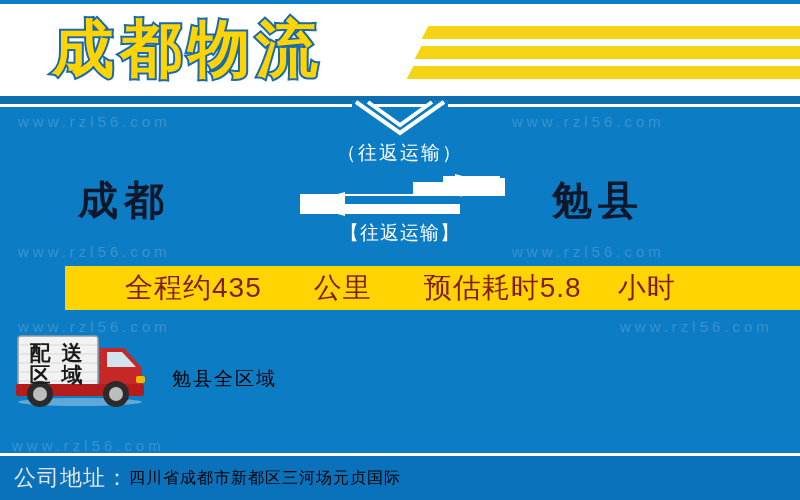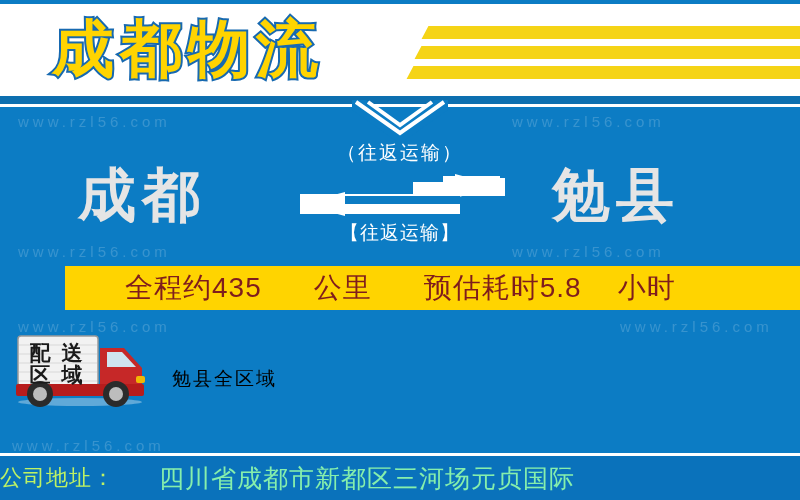--- a/index.html
+++ b/index.html
@@ -76,27 +76,26 @@
 
   
   .route {
     position: absolute;
     left: 0; top: 150px;
     width: 800px; height: 110px;
   }
   .city {
     position: absolute;
     top: 0;
-    font-size: 58px;
+    font-size: 40px;
     font-weight: bold;
-    color: #e5e5e5;
+    color: #0f172a;
     letter-spacing: 6px;
     line-height: 100px;
     white-space: nowrap;
-    font-family: Liberation Mono, monospace;
   }
   .city.origin { left: 78px; }
   .city.dest   { left: 552px; }
 
   .mid {
     position: absolute;
     left: 280px;
     top: -8px;
     width: 240px;
     text-align: center;
@@ -196,29 +195,29 @@
   .addressbar {
     position: absolute;
     left: 0; top: 456px;
     width: 800px; height: 44px;
     background: #0a72bb;
     display: flex;
     align-items: center;
     white-space: nowrap;
   }
   .addr-label {
+    margin-left: 14px;
     font-size: 22px;
-    color: #bef264;
+    color: #e5e5e5;
     letter-spacing: 1px;
   }
   .addr-value {
-    font-size: 25px;
-    color: #86efac;
+    font-size: 16px;
+    color: #000000;
     letter-spacing: 1px;
-    margin-left: 44px;
   }
 
   
   .wm {
     position: absolute;
     font-size: 15px;
     letter-spacing: 4px;
     color: rgba(255,255,255,0.18);
     white-space: nowrap;
     pointer-events: none;

